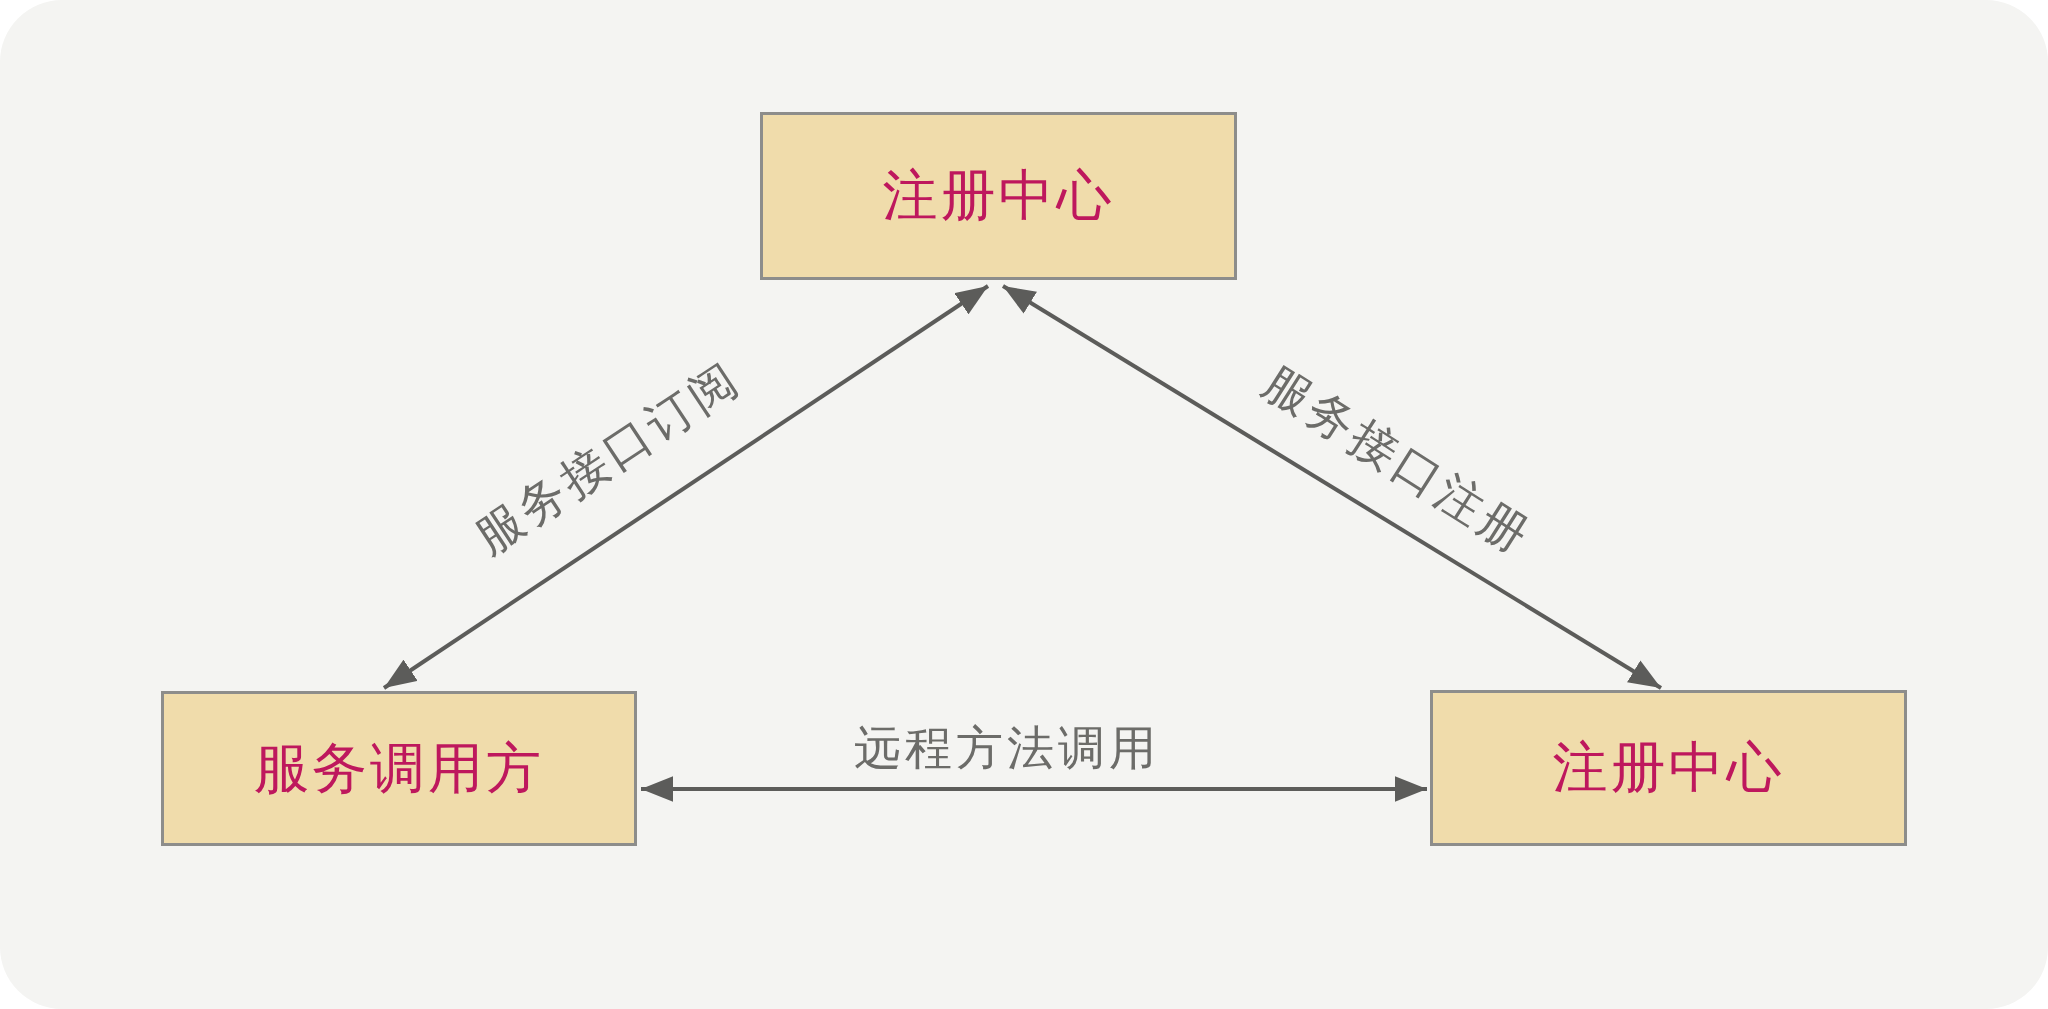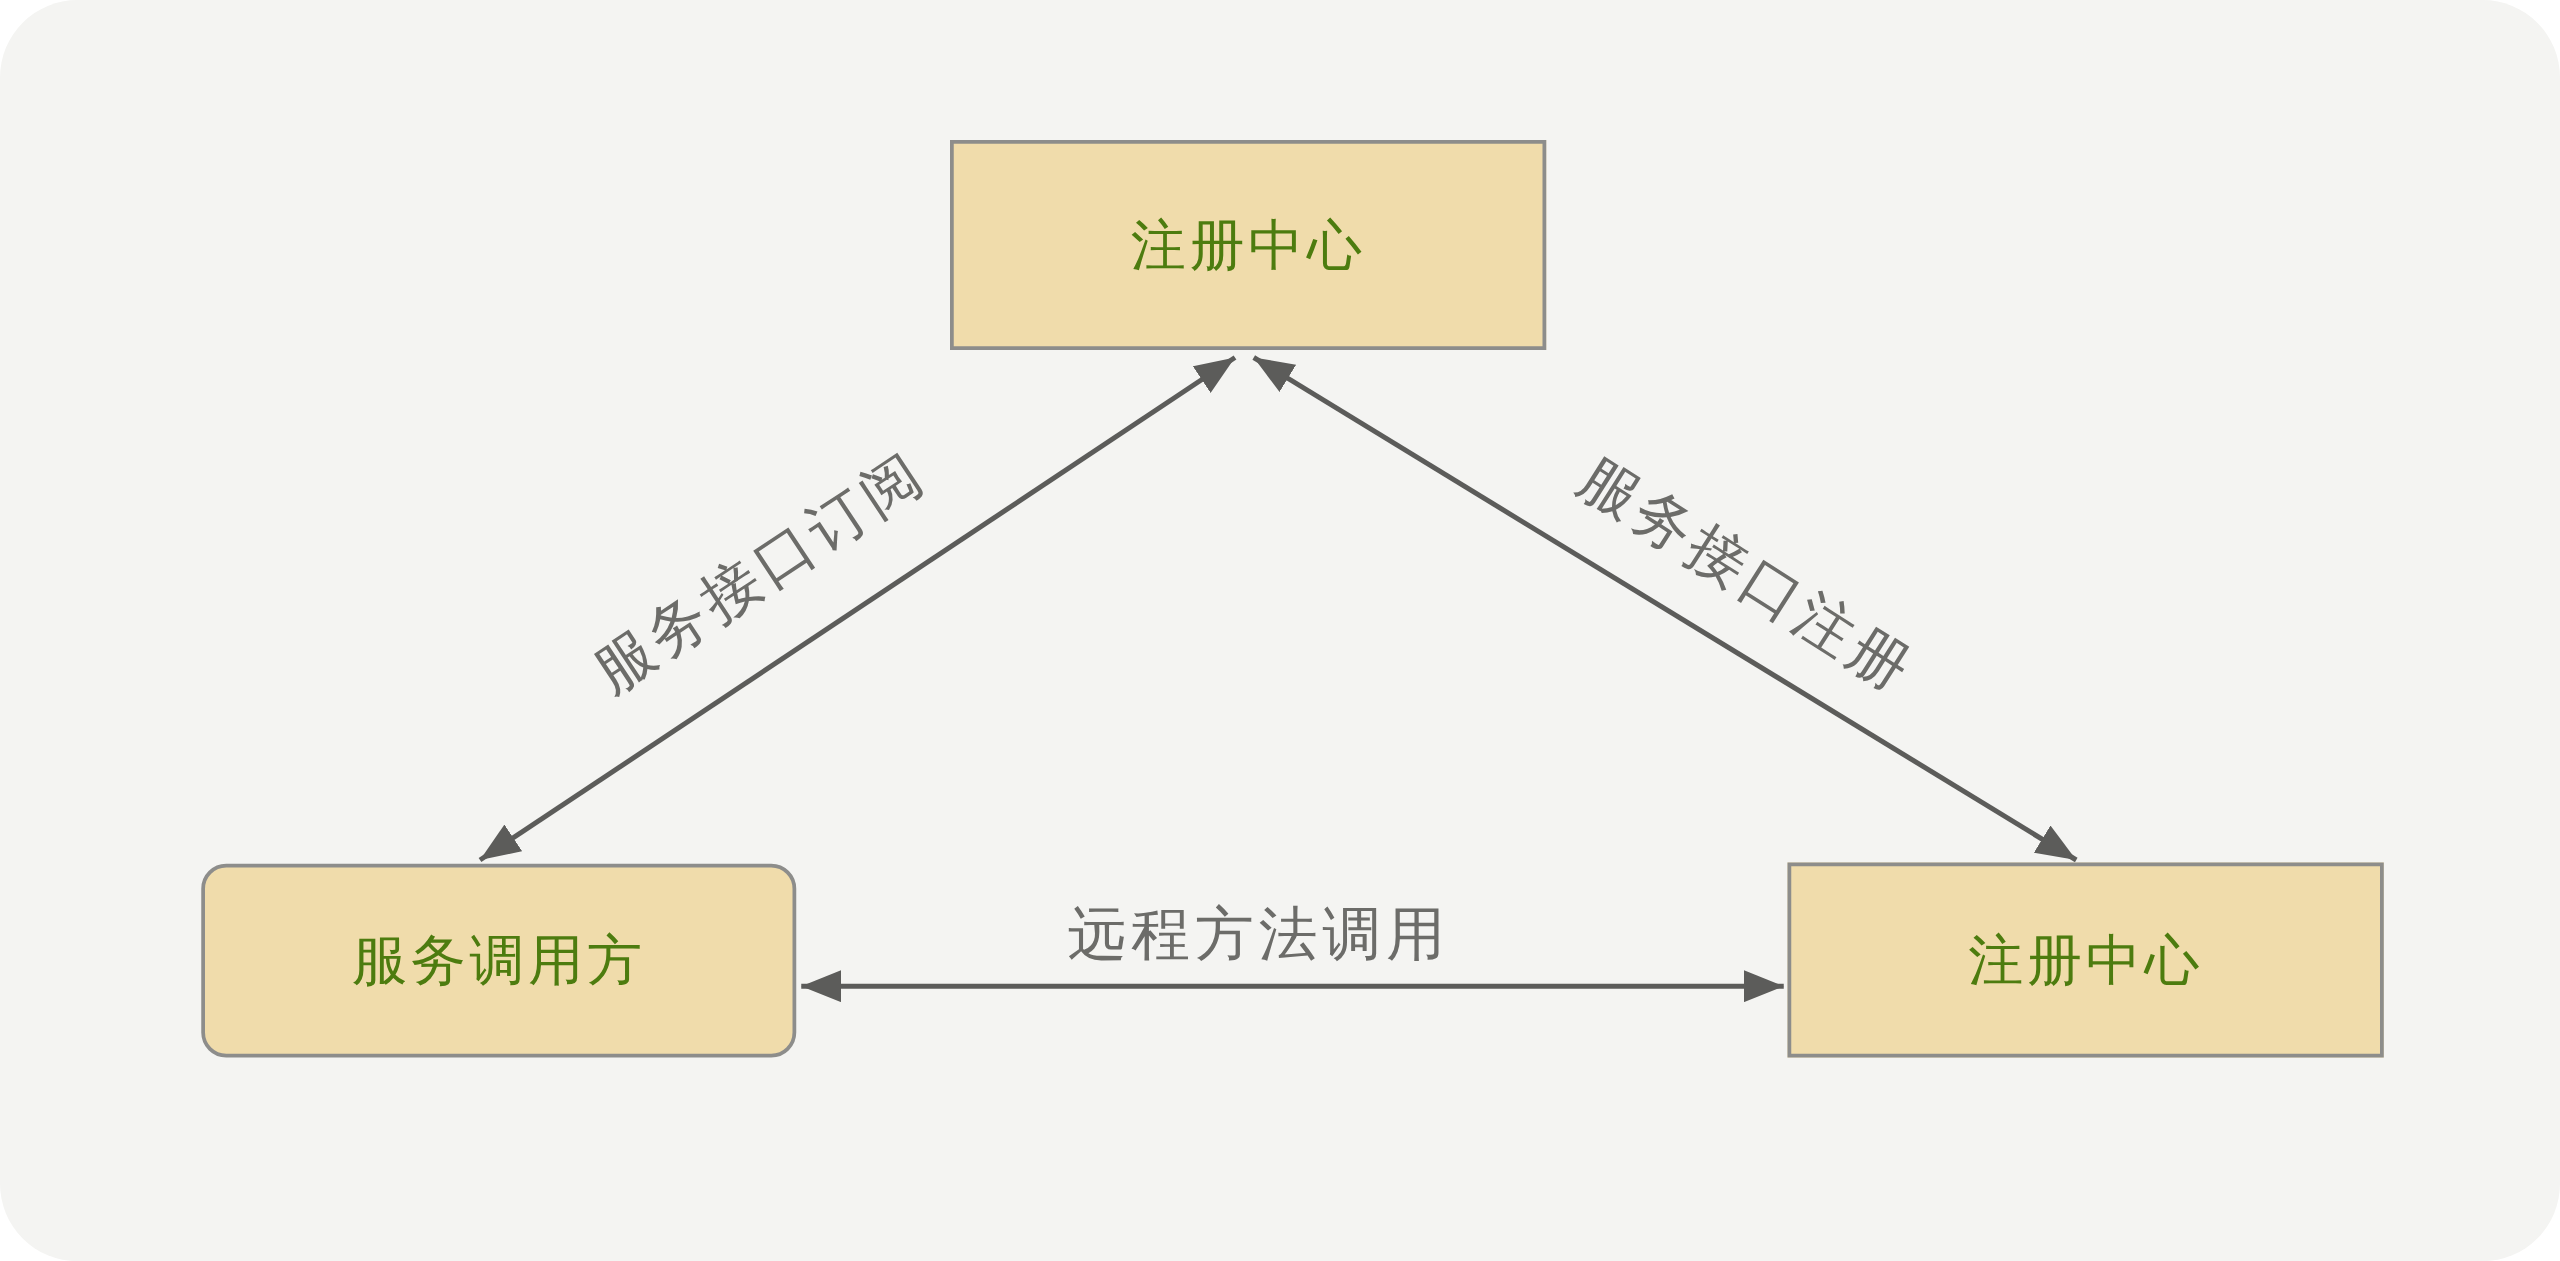--- a/index.html
+++ b/index.html
@@ -28,27 +28,27 @@
   }
   .node {
     position: absolute;
     background: #f0dcab;
     border: 3px solid #8d8d8b;
     display: flex;
     align-items: center;
     justify-content: center;
   }
   .node-label {
-    color: #4d7c0f;
-    font-size: 44px;
+    color: #be185d;
+    font-size: 55px;
     letter-spacing: 3px;
     white-space: nowrap;
   }
   .node-registry { left: 760px; top: 112px; width: 477px; height: 168px; }
-  .node-consumer { left: 161px; top: 691px; width: 476px; height: 155px; border-radius: 20px; }
+  .node-consumer { left: 161px; top: 691px; width: 476px; height: 155px; }
   .node-provider { left: 1430px; top: 690px; width: 477px; height: 156px; }
   .edge-label {
     position: absolute;
     color: #6c6c69;
     font-size: 47px;
     letter-spacing: 4px;
     white-space: nowrap;
     transform-origin: center center;
   }
   .edge-label-subscribe {

